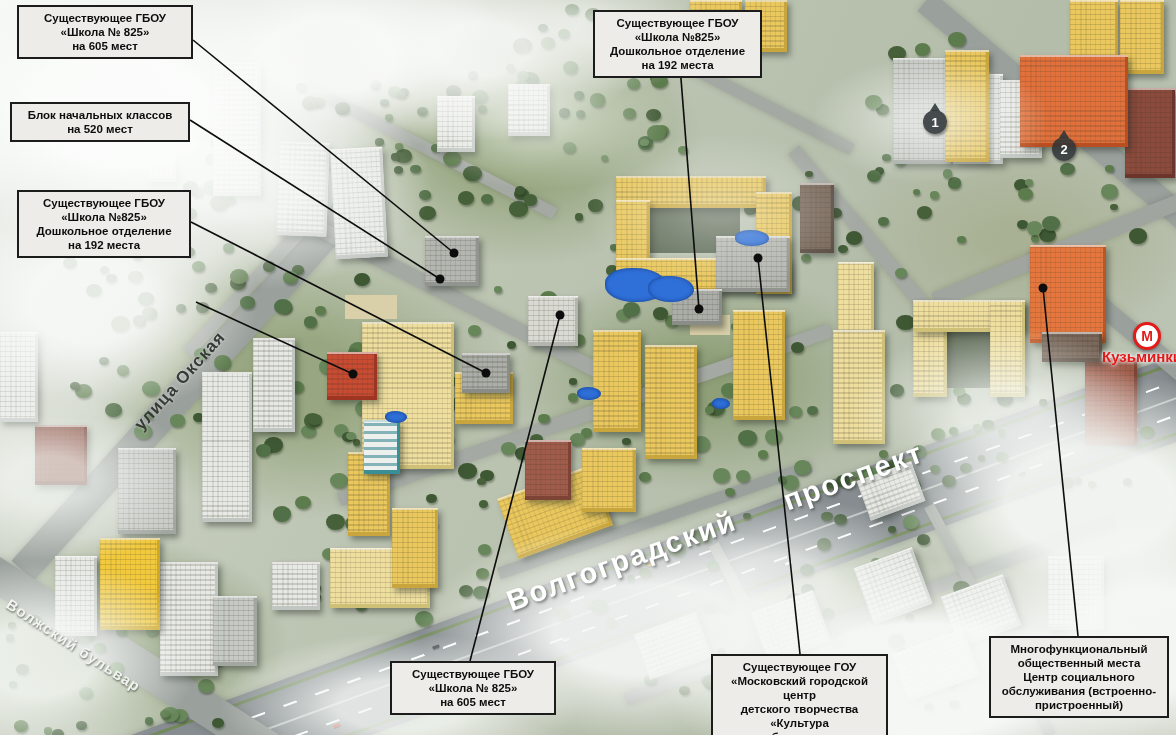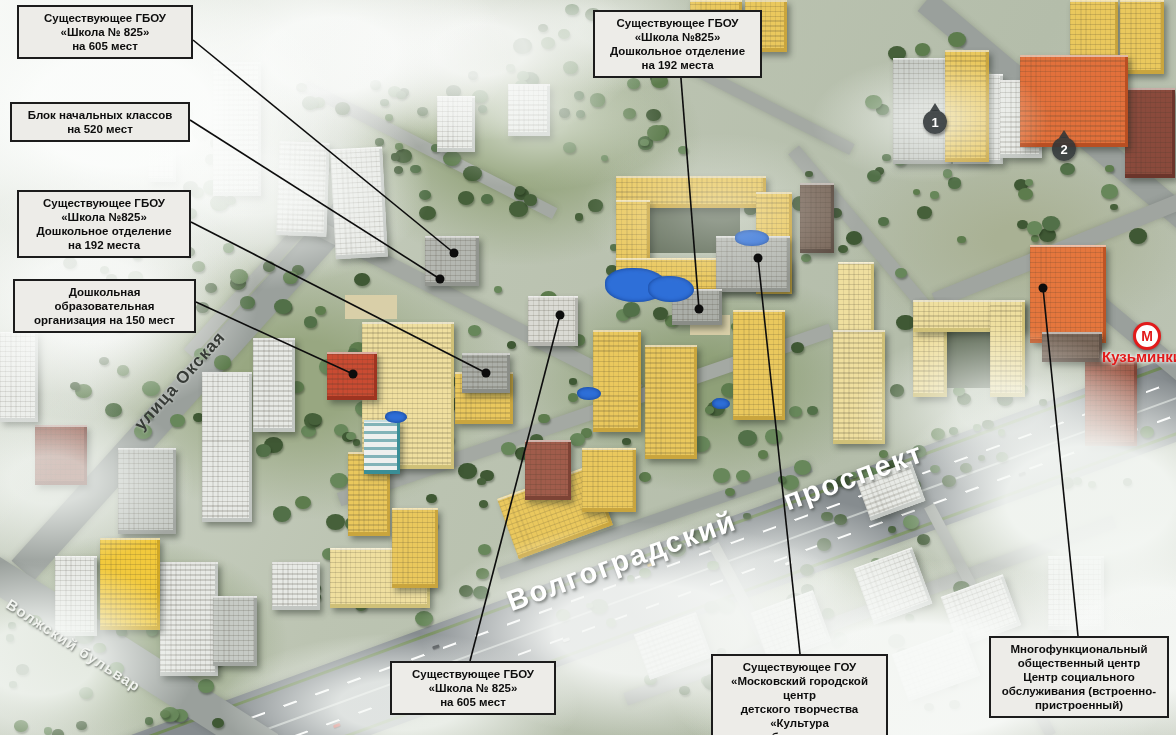--- a/index.html
+++ b/index.html
@@ -621,31 +621,29 @@
 
   <div class="callout" style="left:17px;top:5px;width:176px;min-height:48px;">Существующее ГБОУ
 «Школа № 825»
 на 605 мест</div>
   <div class="callout" style="left:10px;top:102px;width:180px;min-height:34px;">Блок начальных классов
 на 520 мест</div>
   <div class="callout" style="left:17px;top:190px;width:174px;min-height:61px;">Существующее ГБОУ
 «Школа №825»
 Дошкольное отделение
 на 192 места</div>
-  <div class="callout" style="left:13px;top:279px;width:183px;min-height:45px;">Дошкольная образовательная
-организация на 150 мест</div>
   <div class="callout" style="left:593px;top:10px;width:169px;min-height:56px;">Существующее ГБОУ
 «Школа №825»
 Дошкольное отделение
 на 192 места</div>
   <div class="callout" style="left:390px;top:661px;width:166px;min-height:45px;">Существующее ГБОУ
 «Школа № 825»
 на 605 мест</div>
   <div class="callout" style="left:711px;top:654px;width:177px;min-height:52px;">Существующее ГОУ
 «Московский городской центр
 детского творчества «Культура
 и образование»</div>
   <div class="callout" style="left:989px;top:636px;width:180px;min-height:70px;">Многофункциональный
-общественный центр
+общественный места
 Центр социального
 обслуживания (встроенно-
 пристроенный)</div>
 </div>
 
 </body></html>

